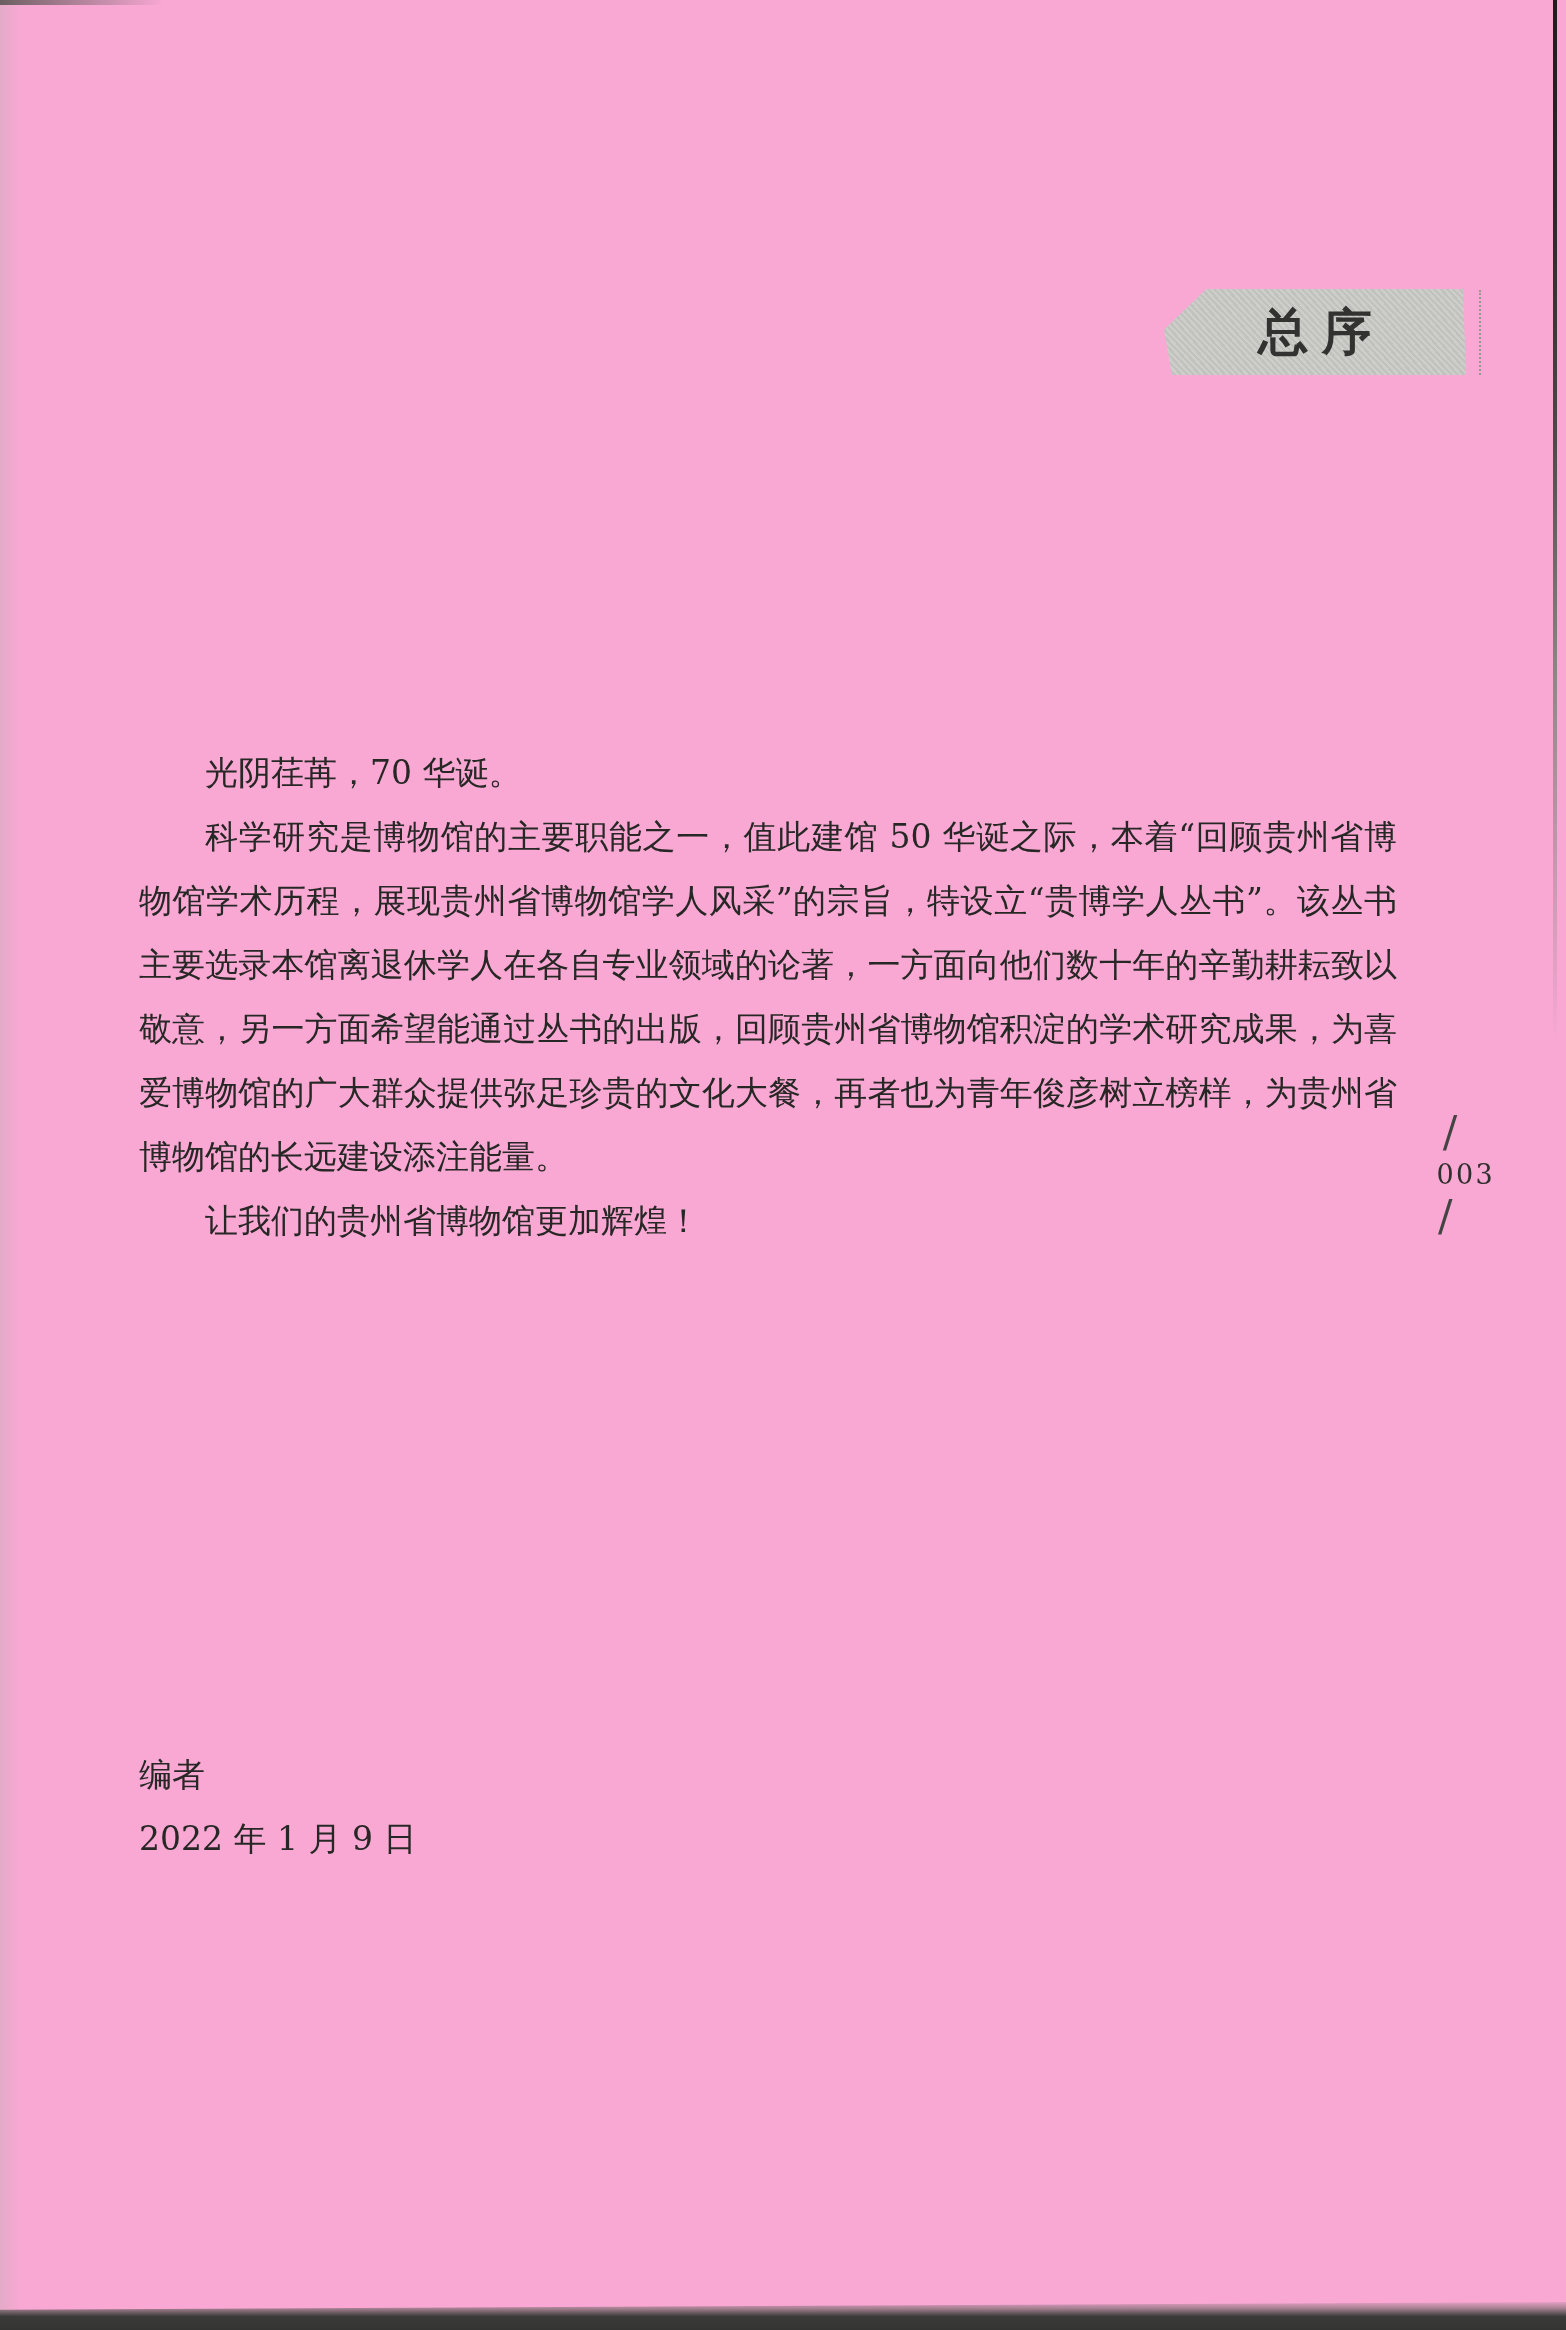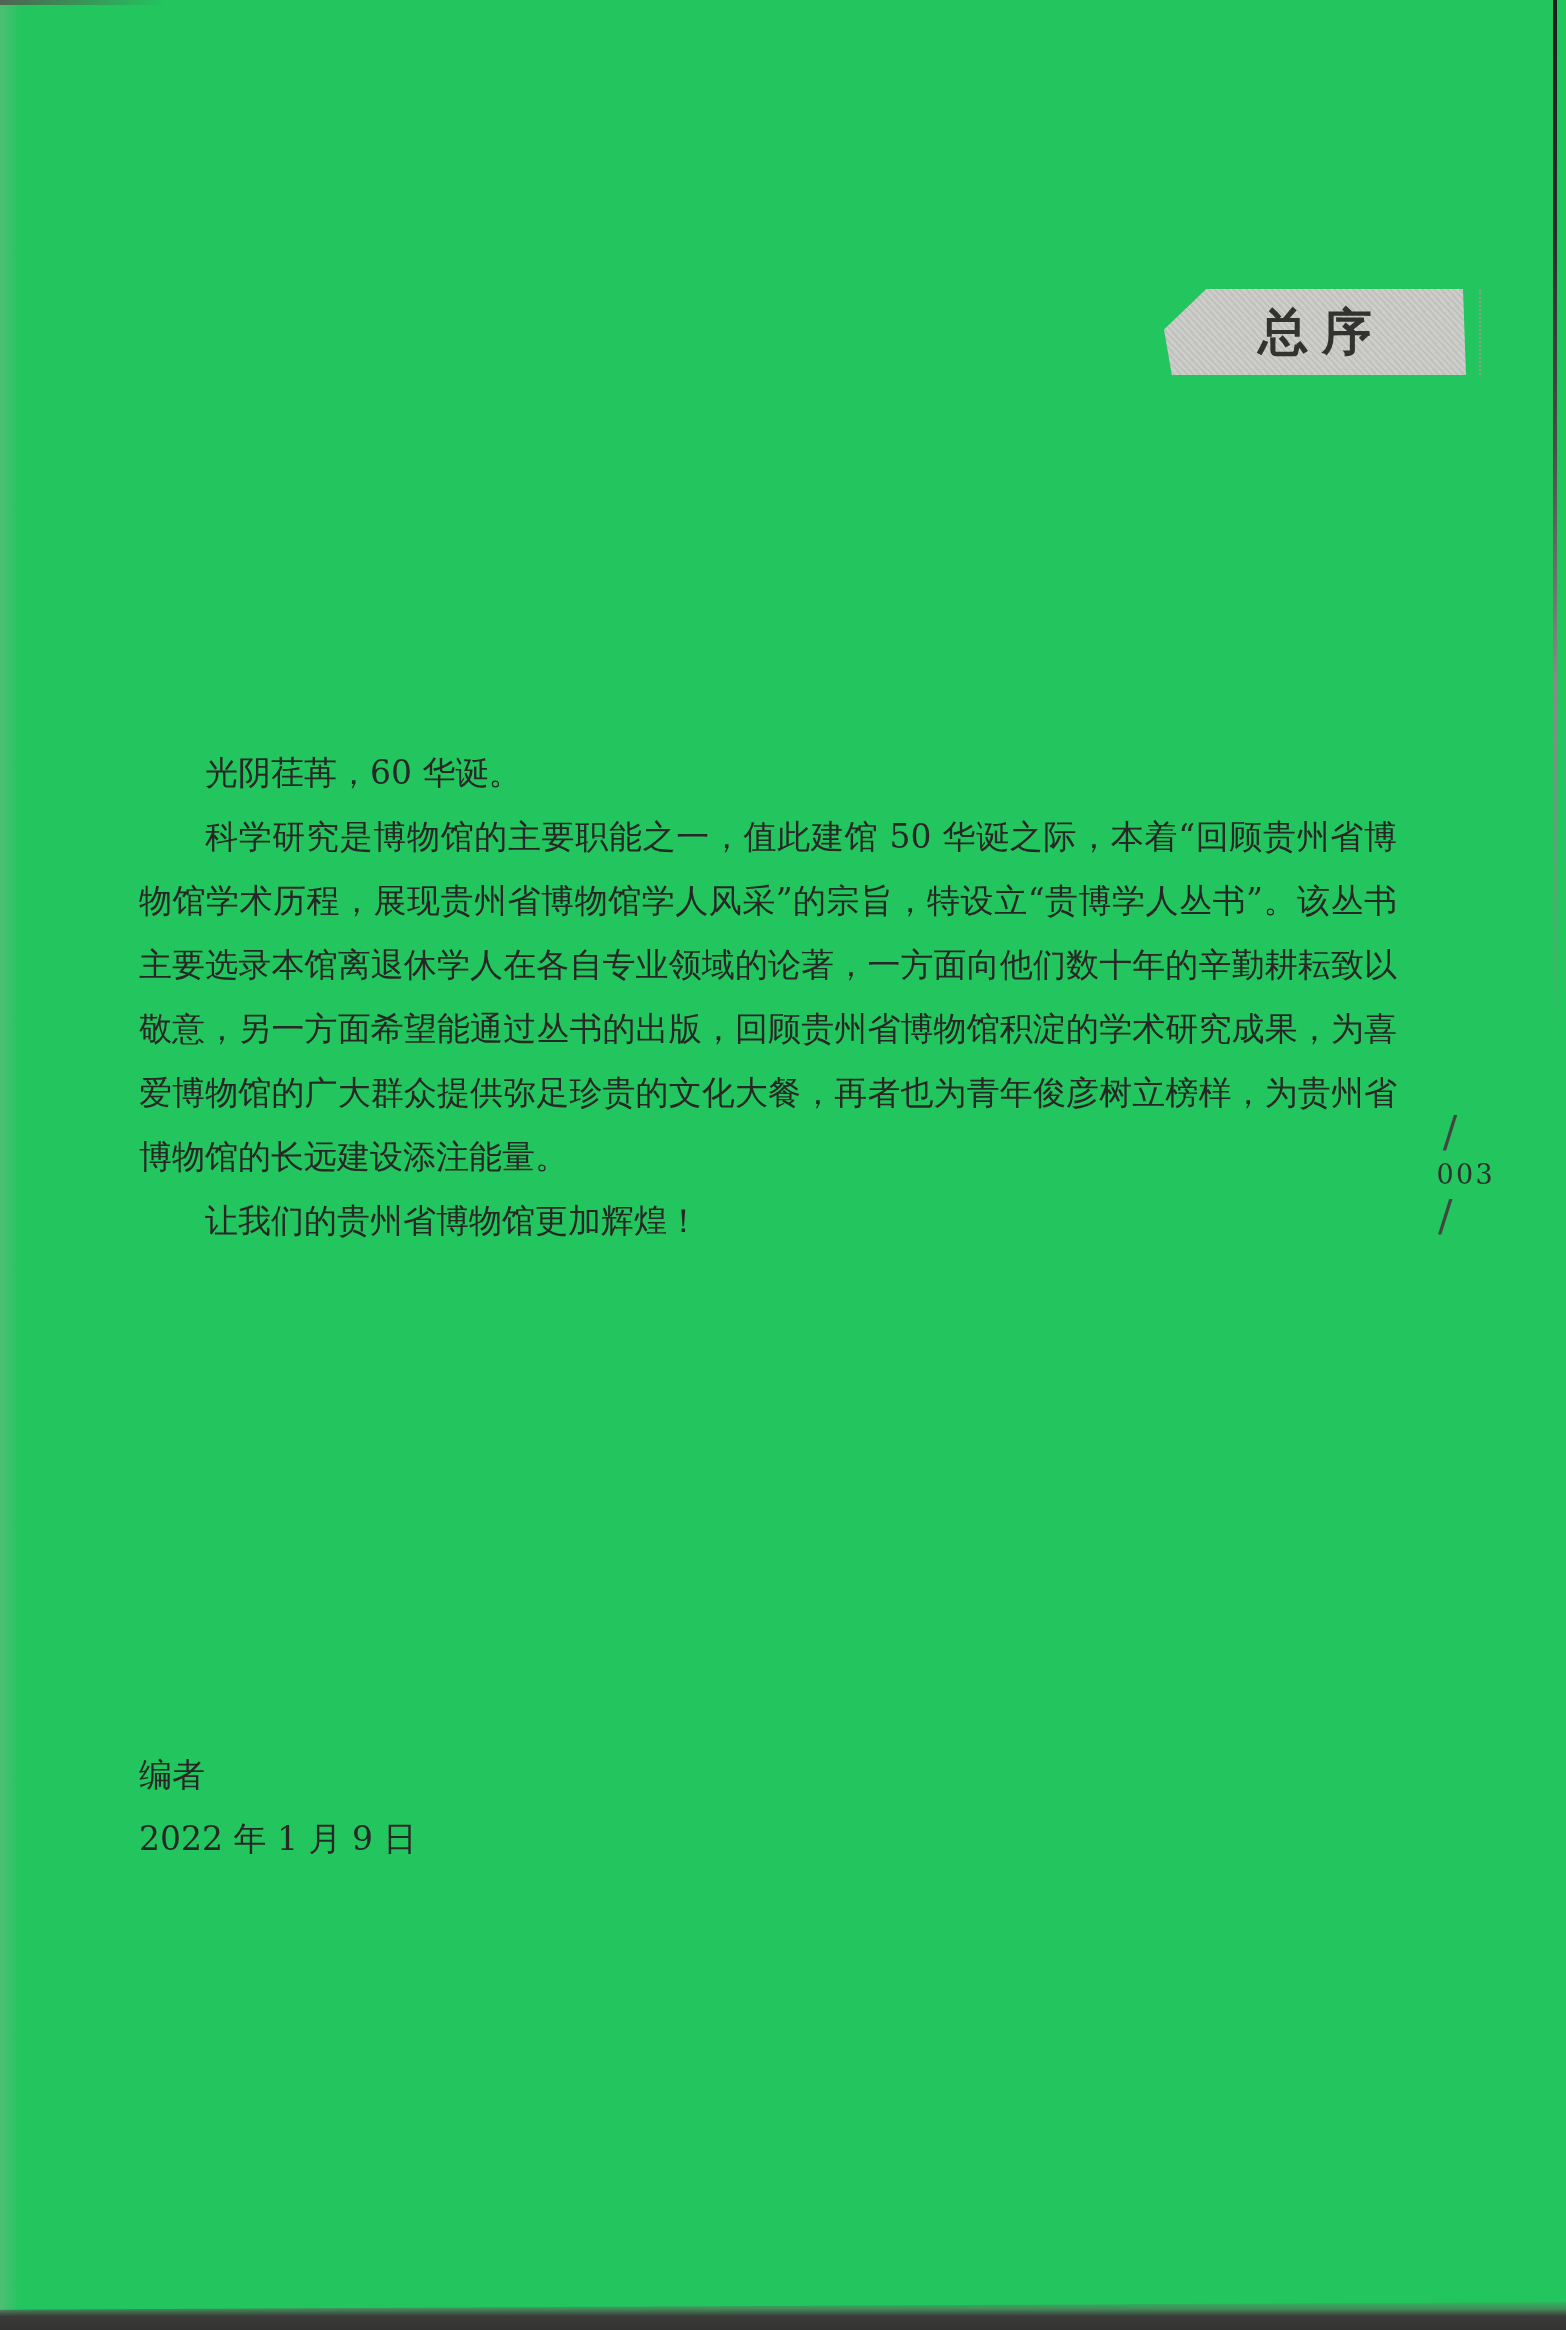--- a/index.html
+++ b/index.html
@@ -1,20 +1,20 @@
 <!DOCTYPE html>
 <html style="font-size:12.2px"><head>
 <meta charset="utf-8">
 <style>
   html, body { margin: 0; padding: 0; background: #e8e8e6; }
   .page {
     position: relative;
     width: 1566px;
     height: 2330px;
-    background: #22c55e;
+    background: #f9a8d4;
     overflow: hidden;
     font-family: "DejaVu Serif", serif;
   }
 
   
   .left-edge-band {
     position: absolute; left: 0; top: 0; bottom: 0; width: 21.3px;
     background: linear-gradient(to right, rgba(178,176,168,0.30), rgba(178,176,168,0));
   }
   .top-left-smudge {
@@ -92,21 +92,21 @@
   <div class="top-left-smudge"></div>
   <div class="right-scan-line"></div>
   <div class="bottom-scan-band"></div>
 
   <div class="banner">
     <span class="banner-title">总序</span>
   </div>
   <div class="banner-dotted-rule"></div>
 
   <div class="body-text">
-    <p>光阴荏苒，60 华诞。</p>
+    <p>光阴荏苒，70 华诞。</p>
     <p>科学研究是博物馆的主要职能之一，值此建馆 50 华诞之际，本着“回顾贵州省博物馆学术历程，展现贵州省博物馆学人风采”的宗旨，特设立“贵博学人丛书”。该丛书主要选录本馆离退休学人在各自专业领域的论著，一方面向他们数十年的辛勤耕耘致以敬意，另一方面希望能通过丛书的出版，回顾贵州省博物馆积淀的学术研究成果，为喜爱博物馆的广大群众提供弥足珍贵的文化大餐，再者也为青年俊彦树立榜样，为贵州省博物馆的长远建设添注能量。</p>
     <p>让我们的贵州省博物馆更加辉煌！</p>
   </div>
 
   <div class="signature-block">
     <div class="sig-line">编者</div>
     <div class="sig-line">2022 年 1 月 9 日</div>
   </div>
 
   <div class="folio">

